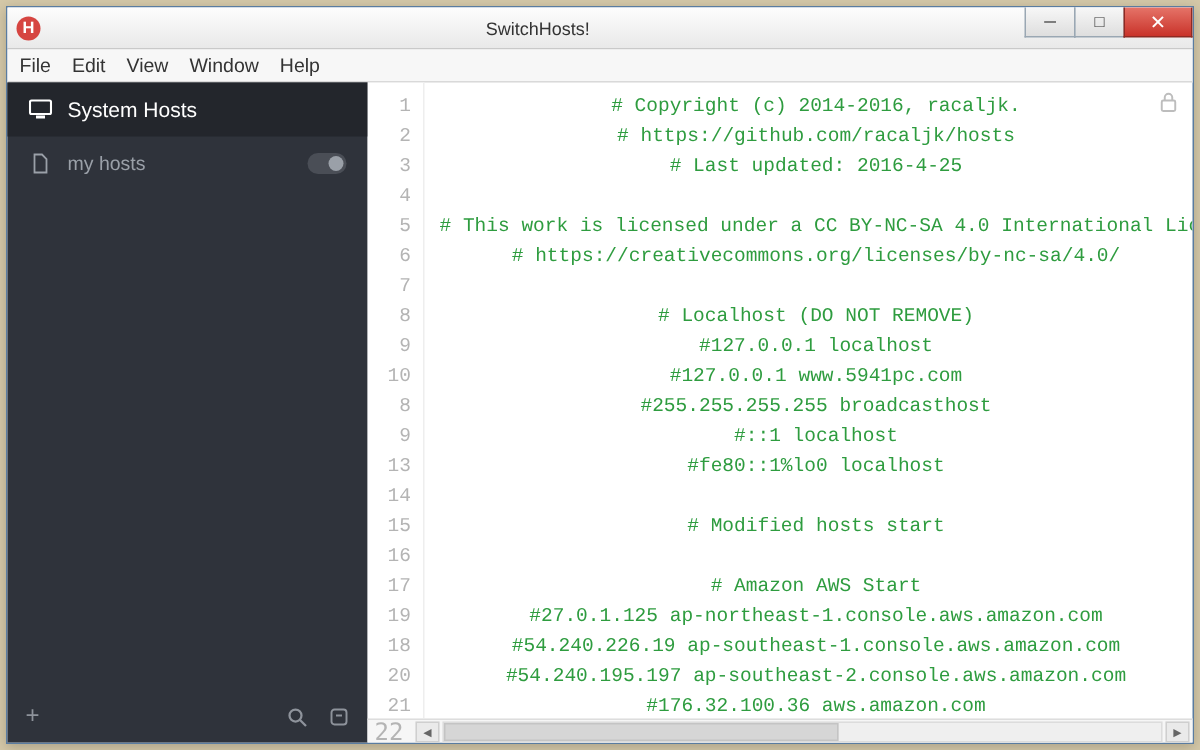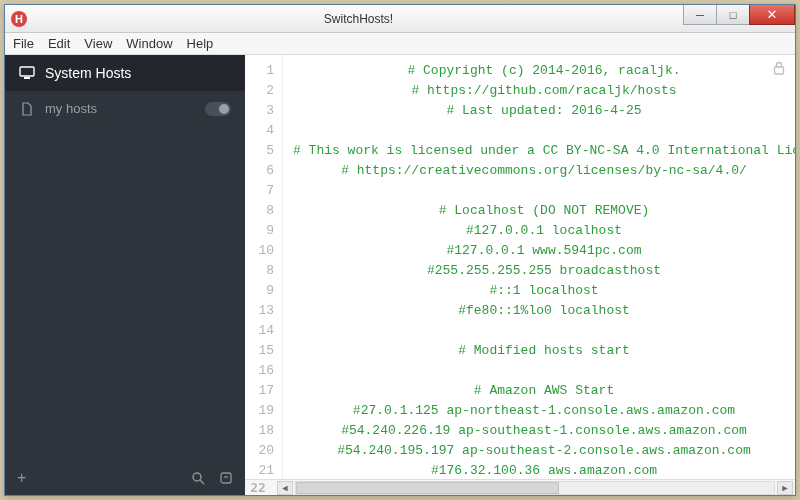--- a/index.html
+++ b/index.html
@@ -28,21 +28,21 @@
   .editor { flex: 1; display: flex; flex-direction: column; position: relative; min-width: 0; }
   .lock { position: absolute; top: 6px; right: 10px; color: #bdbdbd; font-size: 14px; }
   .code-area { flex: 1; display: flex; overflow: hidden; font-family: Consolas, "Courier New", monospace; font-size: 13px; line-height: 20px; }
   .gutter { width: 38px; text-align: right; color: #b4b4b4; padding: 6px 8px 0 0; background: #fff; border-right: 1px solid #eee; user-select: none; }
   .lines { flex: 1; padding: 6px 0 0 10px; color: #2e9c3f; white-space: pre; overflow: hidden; text-align: center; }
   .gutter div, .lines div { height: 20px; }
   .hscroll { height: 16px; border-top: 1px solid #ddd; background: #f6f6f6; display: flex; align-items: center; padding: 0 2px; gap: 2px; }
   .hs-btn { width: 16px; height: 14px; background: #eaeaea; border: 1px solid #cfcfcf; display: flex; align-items: center; justify-content: center; font-size: 9px; color: #666; }
   .hs-track { flex: 1; height: 14px; background: #efefef; border: 1px solid #dcdcdc; position: relative; }
   .hs-thumb { position: absolute; left: 0; top: 0; bottom: 0; width: 55%; background: #d6d6d6; border: 1px solid #c4c4c4; }
-  .hs-ln { width: 28px; text-align: center; color: #b4b4b4; font-family: Consolas, monospace; font-size: 13px; padding-right: 6px; font-weight: bold; }
+  .hs-ln { width: 28px; text-align: right; color: #b4b4b4; font-family: Consolas, monospace; font-size: 16px; padding-right: 6px; }
   svg { display: block; }
 </style>
 </head>
 <body>
 
 <div class="window">
   <div class="titlebar">
     <div class="app-icon">H</div>
     <div class="title">SwitchHosts!</div>
     <div class="win-btns">

